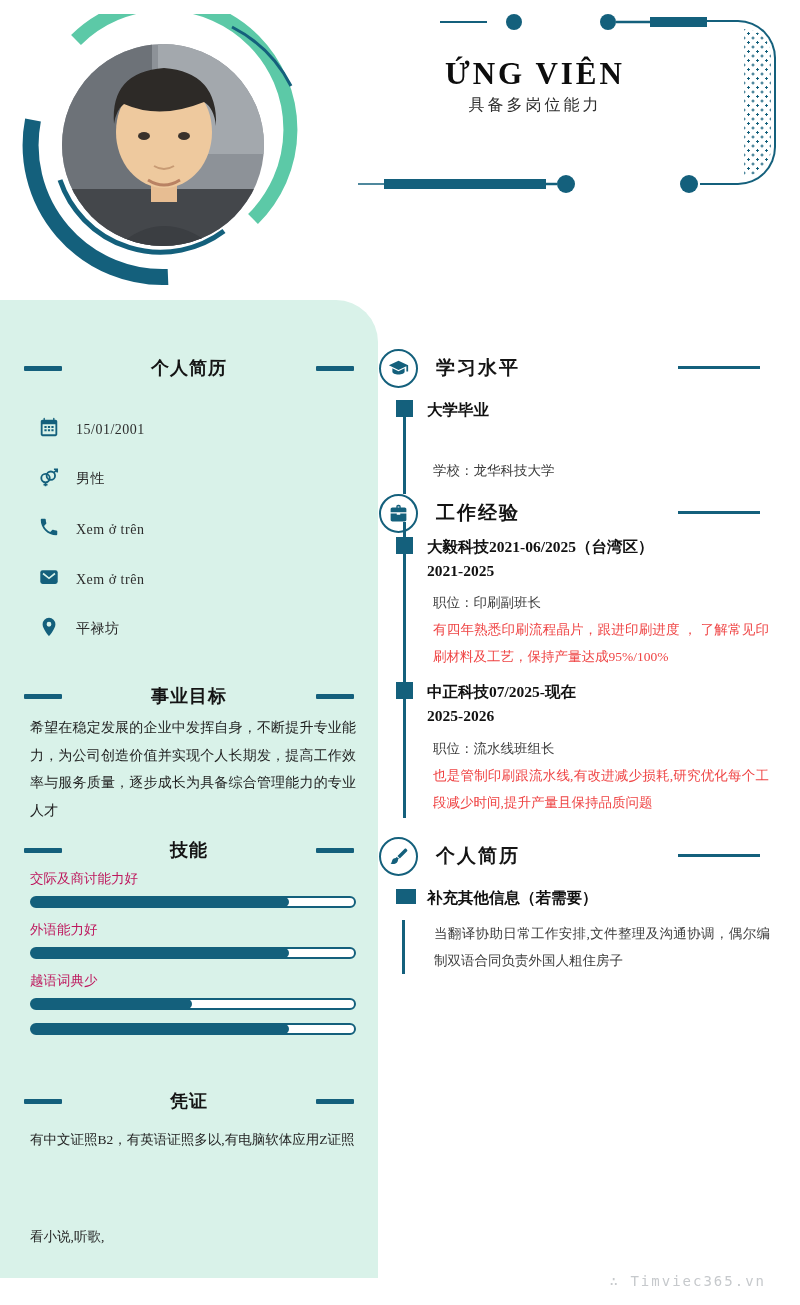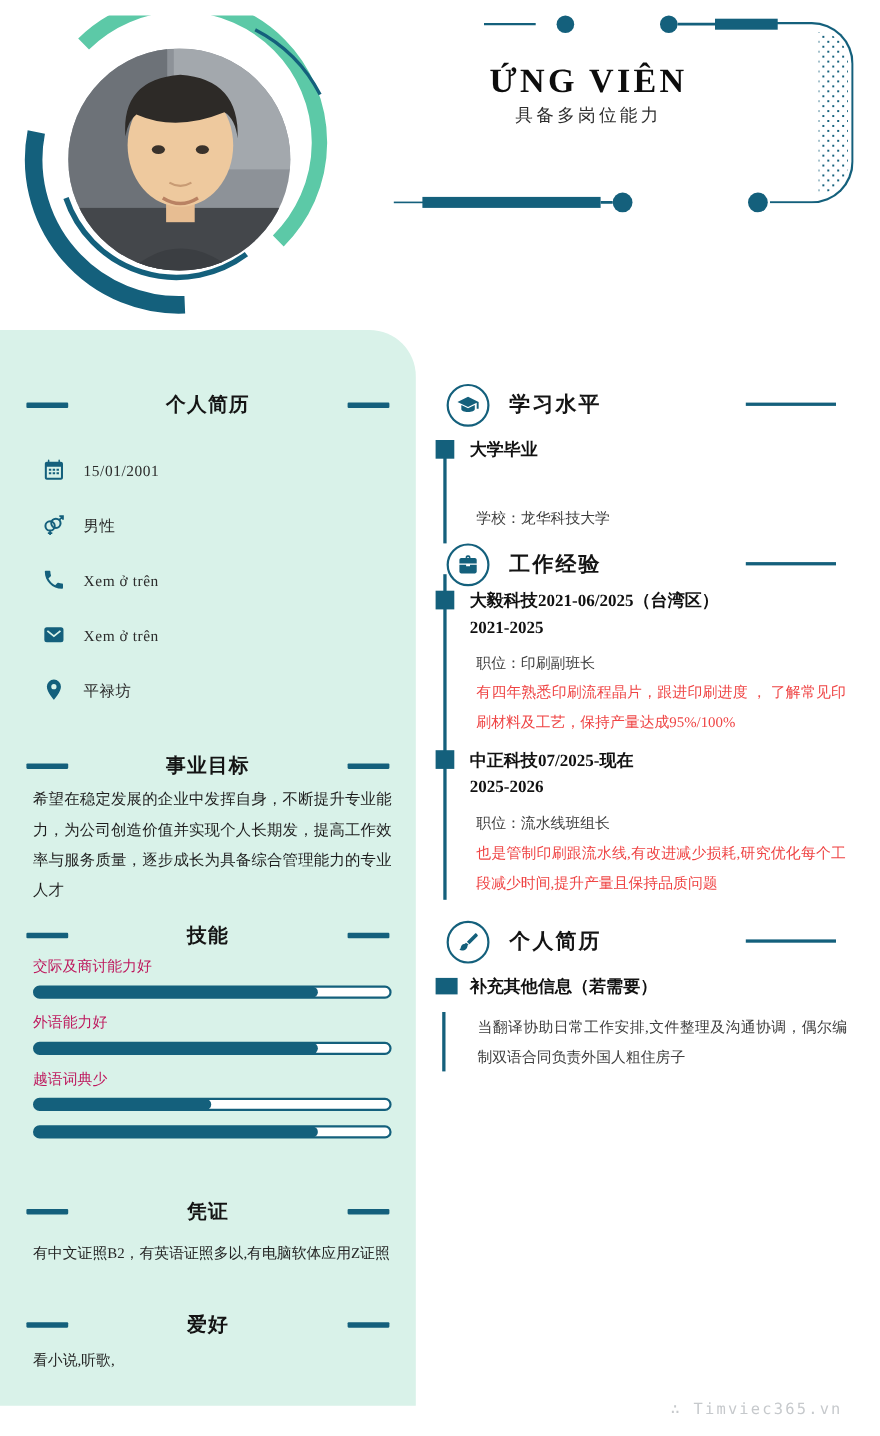--- a/index.html
+++ b/index.html
@@ -43,21 +43,21 @@
   .skills { position:absolute; left:30px; top:570px; width:326px; }
   .skill-row { margin-bottom:13px; }
   .skill-row .lbl { font-size:13.5px; color:#be185d; margin-bottom:8px; }
   .bar-track { position:relative; width:100%; height:12px; border:2px solid #14607C;
     border-radius:7px; background:#ffffff; }
   .bar-fill { position:absolute; left:-1px; top:-1px; height:10px; background:#14607C; border-radius:6px; }
 
   .cert-text, .hobby-text { position:absolute; left:30px; width:330px; font-size:13.5px; color:#242424; line-height:24px; }
 
   
-  .sec-head { position:absolute; left:406px; display:flex; align-items:center; height:40px;text-align:center; }
+  .sec-head { position:absolute; left:379px; display:flex; align-items:center; height:40px;text-align:center; }
   .sec-circle { width:39px; height:39px; border:2.5px solid #14607C; border-radius:50%;
     display:flex; align-items:center; justify-content:center; color:#14607C; flex:0 0 auto; }
   .sec-circle svg { width:21px; height:21px; }
   .sec-head .t { margin-left:18px; font-size:19px; font-weight:bold; color:#141414; letter-spacing:2px; }
   .head-line { position:absolute; left:678px; width:82px; height:3px; background:#14607C; }
 
   .rail { position:absolute; left:403px; width:3px; background:#14607C; }
   .bullet { position:absolute; left:396px; width:17px; height:17px; background:#14607C; }
   .entry-h { position:absolute; left:427px; width:345px; font-size:15.5px; font-weight:bold;
     color:#111111; line-height:24px; }
@@ -223,25 +223,20 @@
       </div>
     </div>
 
     <div class="ltitle" style="top:789px;">
       <span class="dash"></span>
       <span class="t">凭证</span>
       <span class="dash"></span>
     </div>
     <div class="cert-text" style="top:828px;">有中文证照B2，有英语证照多以,有电脑软体应用Z证照</div>
 
-    <div class="ltitle" style="top:892px;">
-      <span class="dash"></span>
-      <span class="t">爱好</span>
-      <span class="dash"></span>
-    </div>
     <div class="hobby-text" style="top:925px;">看小说,听歌,</div>
   </div>
 
   <div class="sec-head" style="top:348px;">
     <span class="sec-circle">
       <svg viewBox="0 0 24 24" fill="currentColor">
           <path d="M12 3 1 8.4l11 5.4 9-4.4v6.1h2V8.4L12 3z"></path>
           <path d="M5 11.6v4.1c0 1.8 3.1 3.2 7 3.2s7-1.4 7-3.2v-4.1l-7 3.4-7-3.4z"></path>
         </svg>
     </span>

